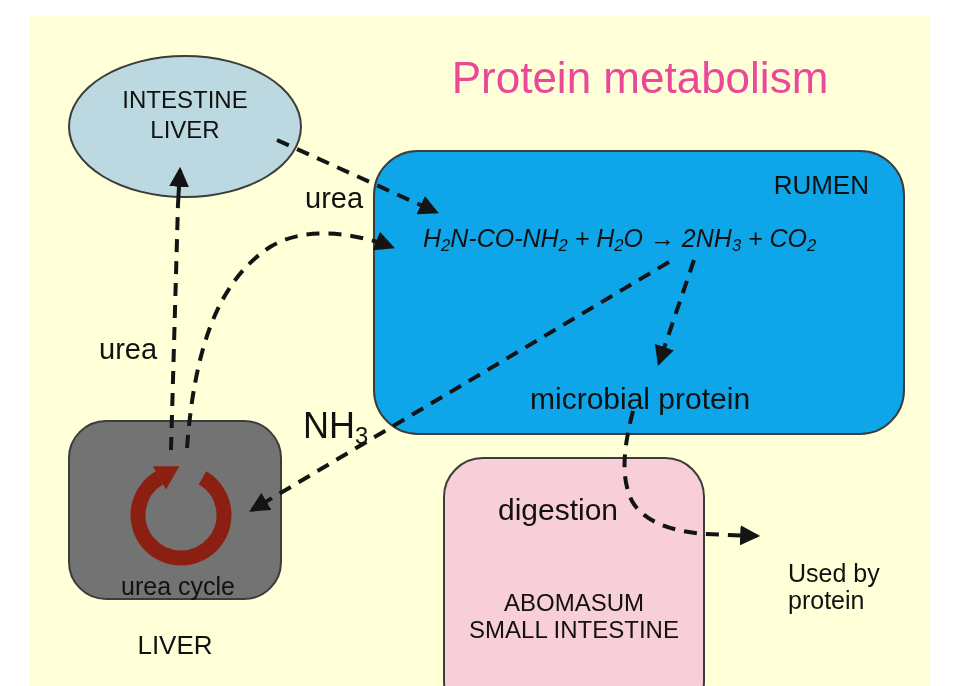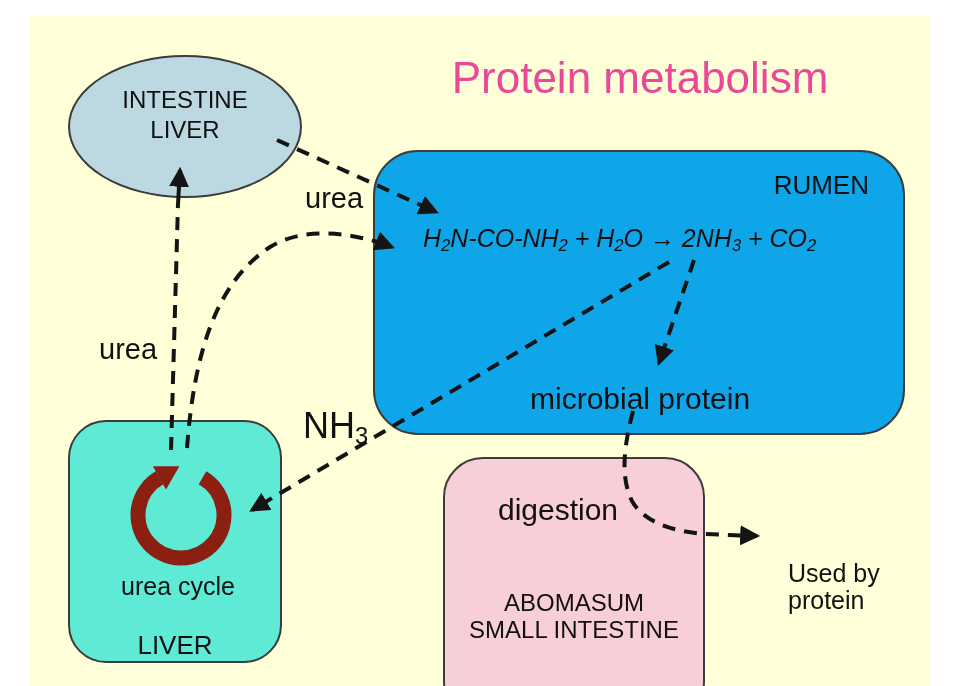--- a/index.html
+++ b/index.html
@@ -10,21 +10,21 @@
   .title{left:430px;top:53px;width:420px;text-align:center;font-size:44px;line-height:50px;color:#ec4899;}
   .node{position:absolute;border:2px solid #3c3c3c;box-sizing:border-box;}
   .ellipse{left:68px;top:55px;width:234px;height:143px;border-radius:50%;background:#BCD8E1;
            display:flex;align-items:center;justify-content:center;text-align:center;}
   .ellipse .lines{font-size:24px;line-height:30px;transform:translateY(-12px);}
   .ellipse .lines span{display:block;}
   .rumen{left:373px;top:150px;width:532px;height:285px;border-radius:45px;background:#0ea5e9;}
   .rumen-label{position:absolute;top:18px;right:34px;font-size:26px;}
   .equation{position:absolute;left:48px;top:72px;font-size:25px;white-space:nowrap;font-style:italic;}
   .microbial{position:absolute;left:155px;top:230px;font-size:30px;white-space:nowrap;}
-  .liver{left:68px;top:420px;width:214px;height:243px;border-radius:38px;background:#5eead4;}
+  .liver{left:68px;top:420px;width:214px;height:180px;border-radius:38px;background:#737373;}
   .cycle-label{position:absolute;left:0;top:150px;width:100%;text-align:center;font-size:25px;transform:translateX(3px);}
   .liver-label{position:absolute;left:0;top:208px;width:100%;text-align:center;font-size:26px;}
   .abomasum{left:443px;top:457px;width:262px;height:264px;border-radius:40px;background:#F8CFD8;}
   .digestion{position:absolute;left:0;top:34px;width:226px;text-align:center;font-size:30px;}
   .abomasum-lines{position:absolute;left:0;top:130px;width:100%;text-align:center;font-size:24px;line-height:27px;}
   .abomasum-lines span{display:block;}
   .used-by{left:788px;top:516px;font-size:25px;line-height:27px;margin-top:44px;}
   .used-by span{display:block;}
   .urea-right{left:305px;top:182px;font-size:29px;}
   .urea-left{left:99px;top:333px;font-size:29px;}

